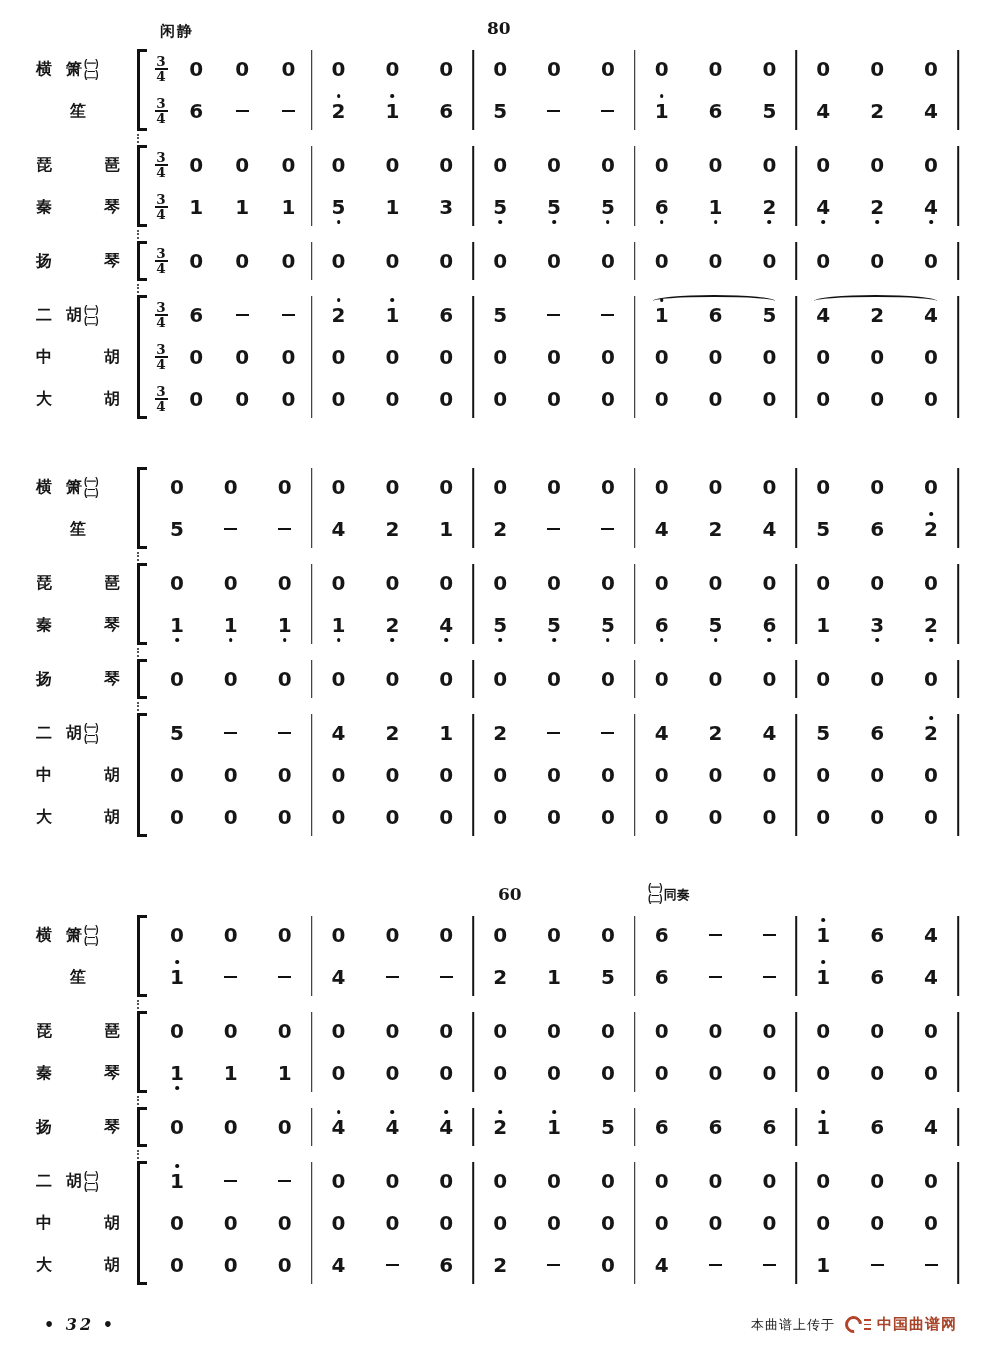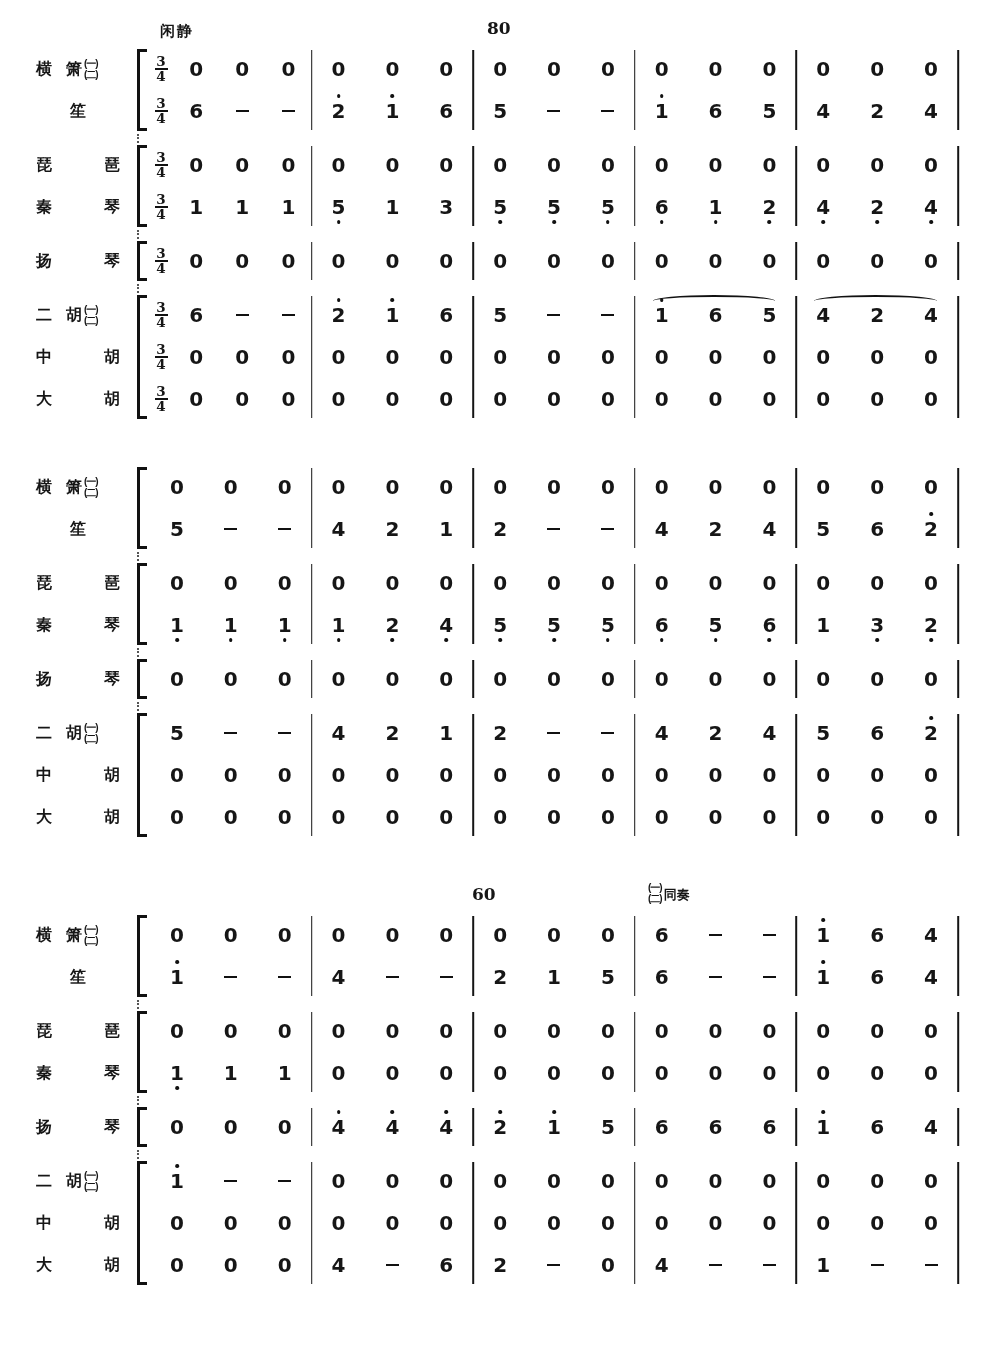--- a/index.html
+++ b/index.html
@@ -4,21 +4,21 @@
 <style>
   html,body{margin:0;padding:0;background:#e8e8e8;}
   .page{position:relative;width:987px;height:1348px;background:#ffffff;margin:0 auto;
         font-family:"Liberation Sans",sans-serif;color:#161616;overflow:hidden;box-sizing:border-box;
         padding-top:18px;}
   
   .strip{position:relative;height:30px;}
   .tempo{position:absolute;left:160px;top:4px;font-size:15px;font-weight:700;letter-spacing:2px;}
   .mark{position:absolute;top:0;font-size:17px;font-weight:600;font-family:"DejaVu Serif",serif;}
   .mark.m50{left:487px;}
-  .mark.m60{left:472px;}
+  .mark.m60{left:498px;}
   .tutti{position:absolute;left:648px;top:-2px;display:flex;align-items:flex-end;gap:2px;}
   .tutti .parts-col{display:flex;flex-direction:column;font-size:10px;line-height:11px;font-weight:700;letter-spacing:-1px;}
   .tutti .tutti-label{font-size:13px;font-weight:700;margin-bottom:0px;}
   
   .system{padding-right:29px;box-sizing:border-box;}
   .system.gap{margin-top:46px;}
   .group{display:flex;position:relative;}
   .group.mb{margin-bottom:12px;}
   .group.has-tail::after{content:'';position:absolute;left:137px;bottom:-11px;height:9px;border-left:2px dotted #555;}
   .labels{width:150px;flex:none;}
@@ -1803,14 +1803,33 @@
                 <div class="note">
                   <div class="dashbar"></div>
                 </div>
               </div>
             </div>
           </div>
         </div>
       </div>
   </div>
 
+  <div class="footer">
+    <span class="pageno">
+      <span>•</span>
+      <span>32</span>
+      <span>•</span>
+    </span>
+    <span class="watermark">
+      <span class="wm-prefix">本曲谱上传于</span>
+      <span class="logo">
+          <span class="c"></span>
+        </span>
+      <span class="logo-lines">
+          <span></span>
+          <span></span>
+          <span></span>
+        </span>
+      <span class="site">中国曲谱网</span>
+    </span>
+  </div>
 
 </div>
 
 </body></html>

